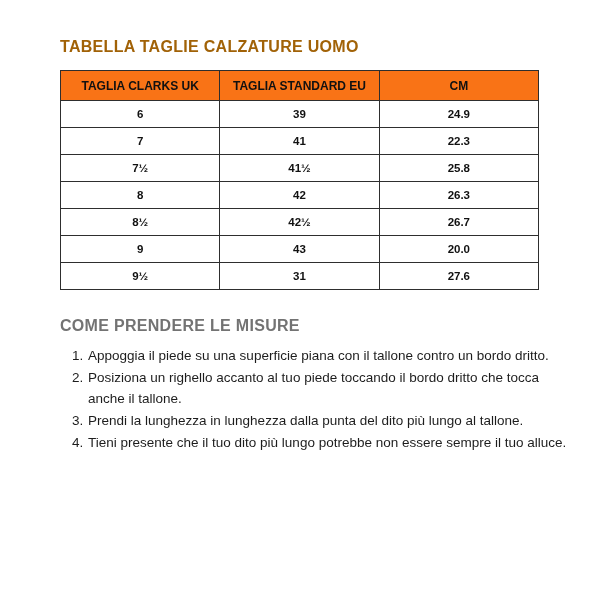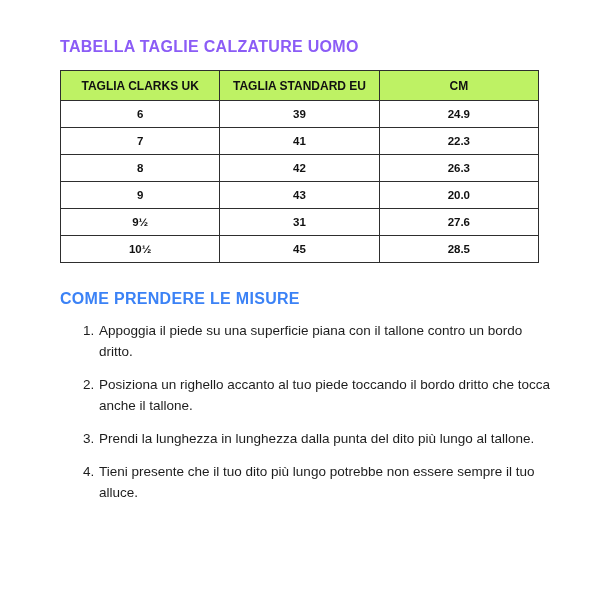--- a/index.html
+++ b/index.html
@@ -16,67 +16,67 @@
     box-sizing: border-box;
     width: 600px;
     height: 600px;
     padding: 38px 58px 0 60px;
     overflow: hidden;
   }
   .page-title {
     font-size: 16px;
     font-weight: 700;
     letter-spacing: 0.3px;
-    color: #8b5cf6;
+    color: #a16207;
     margin: 0 0 14px 0;
   }
   table.size-table {
     border-collapse: collapse;
     table-layout: fixed;
     width: 479px;
   }
   table.size-table th,
   table.size-table td {
     border: 1.5px solid #2e2e2e;
     text-align: center;
     vertical-align: middle;
     padding: 0;
   }
   table.size-table th {
-    background: #bef264;
+    background: #f97316;
     height: 29px;
     font-size: 12px;
     font-weight: 700;
     color: #111111;
   }
   table.size-table td {
     background: #ffffff;
     height: 26px;
     font-size: 11.5px;
     font-weight: 700;
     color: #111111;
   }
   .section-title {
     font-size: 16px;
     font-weight: 700;
     letter-spacing: 0.3px;
-    color: #3b82f6;
+    color: #737373;
     margin: 27px 0 10px 0;
   }
   ol.instructions {
     margin: 0;
     padding: 0 0 0 26px;
     font-size: 13.5px;
     line-height: 21px;
     font-weight: 400;
     color: #1d1d1d;
     width: 482px;
   }
   ol.instructions li {
-    margin: 12px;
+    margin: 1px;
     padding-left: 1px;
   }
 </style>
 </head>
 <body>
 
 <div class="page">
 
   <h1 class="page-title">TABELLA TAGLIE CALZATURE UOMO</h1>
 
@@ -93,38 +93,43 @@
         <td>6</td>
         <td>39</td>
         <td>24.9</td>
       </tr>
       <tr>
         <td>7</td>
         <td>41</td>
         <td>22.3</td>
       </tr>
       <tr>
+        <td>7½</td>
+        <td>41½</td>
+        <td>25.8</td>
+      </tr>
+      <tr>
         <td>8</td>
         <td>42</td>
         <td>26.3</td>
+      </tr>
+      <tr>
+        <td>8½</td>
+        <td>42½</td>
+        <td>26.7</td>
       </tr>
       <tr>
         <td>9</td>
         <td>43</td>
         <td>20.0</td>
       </tr>
       <tr>
         <td>9½</td>
         <td>31</td>
         <td>27.6</td>
-      </tr>
-      <tr>
-        <td>10½</td>
-        <td>45</td>
-        <td>28.5</td>
       </tr>
     </tbody>
   </table>
 
   <h2 class="section-title">COME PRENDERE LE MISURE</h2>
 
   <ol class="instructions">
     <li>Appoggia il piede su una superficie piana con il tallone contro un bordo dritto.</li>
     <li>Posiziona un righello accanto al tuo piede toccando il bordo dritto che tocca anche il tallone.</li>
     <li>Prendi la lunghezza in lunghezza dalla punta del dito più lungo al tallone.</li>

